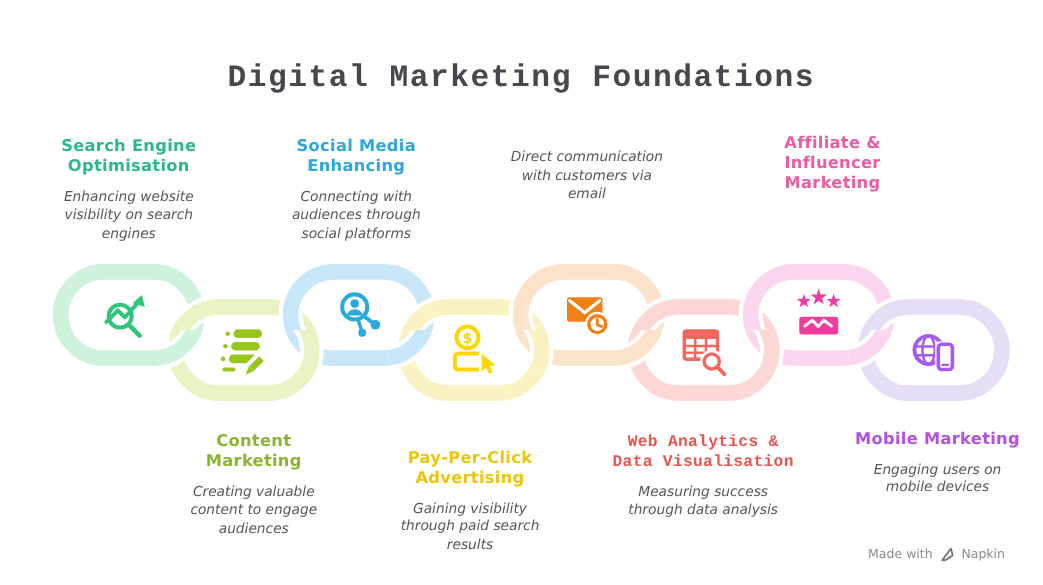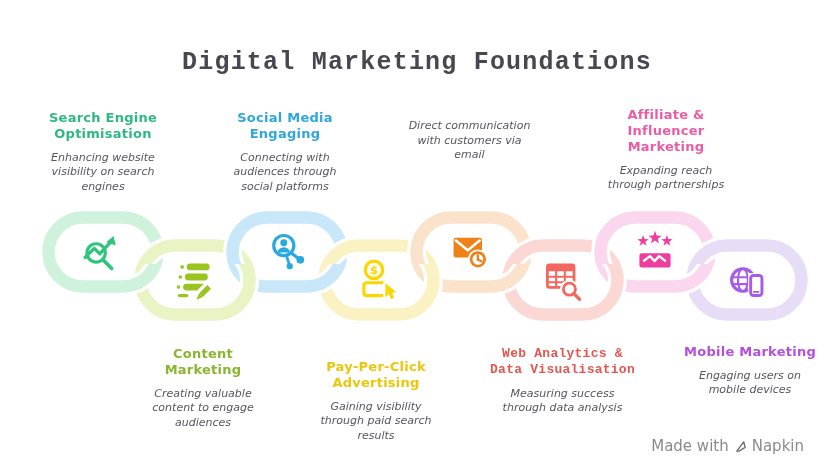--- a/index.html
+++ b/index.html
@@ -17,55 +17,53 @@
     white-space:pre-line;
   }
   .desc{
     font-size:11px;line-height:1.32;color:#55555c;margin-top:9px;white-space:pre-line;font-style:italic;
   }
   .chain{position:absolute;left:0;top:200px;}
   .case{fill:none;stroke:#ffffff;stroke-width:19;}
   .band{fill:none;stroke-width:12.5;}
   .footer{
     position:absolute;top:437px;right:30px;display:flex;align-items:center;gap:5px;
-    font-size:15px;color:#8b8b8b;
+    font-size:10px;color:#8b8b8b;
   }
 </style>
 </head>
 <body>
 
 <div class="canvas">
 
   <div class="title" style="color: rgb(71, 71, 79);">Digital Marketing Foundations</div>
 
   <div class="block" style="left:13px;top:110px;width:180px">
     <div class="heading" style="color: rgb(46, 184, 133);">Search Engine
 Optimisation</div>
     <div class="desc">Enhancing website
 visibility on search
 engines</div>
   </div>
   <div class="block" style="left:195px;top:110px;width:180px">
     <div class="heading" style="color: rgb(47, 166, 220);">Social Media
-Engaging</div>
+Enhancing</div>
     <div class="desc">Connecting with
 audiences through
 social platforms</div>
   </div>
   <div class="block" style="left:377px;top:110px;width:185px">
     <div class="desc">Direct communication
 with customers via
 email</div>
   </div>
   <div class="block" style="left:576px;top:107px;width:180px">
     <div class="heading" style="color: rgb(236, 92, 164);">Affiliate &amp;
 Influencer
 Marketing</div>
-    <div class="desc">Expanding reach
-through partnerships</div>
   </div>
 
   <div class="block" style="left:113px;top:346px;width:180px">
     <div class="heading" style="color: rgb(138, 181, 46);">Content
 Marketing</div>
     <div class="desc">Creating valuable
 content to engage
 audiences</div>
   </div>
   <div class="block" style="left:286px;top:346px;width:180px">

